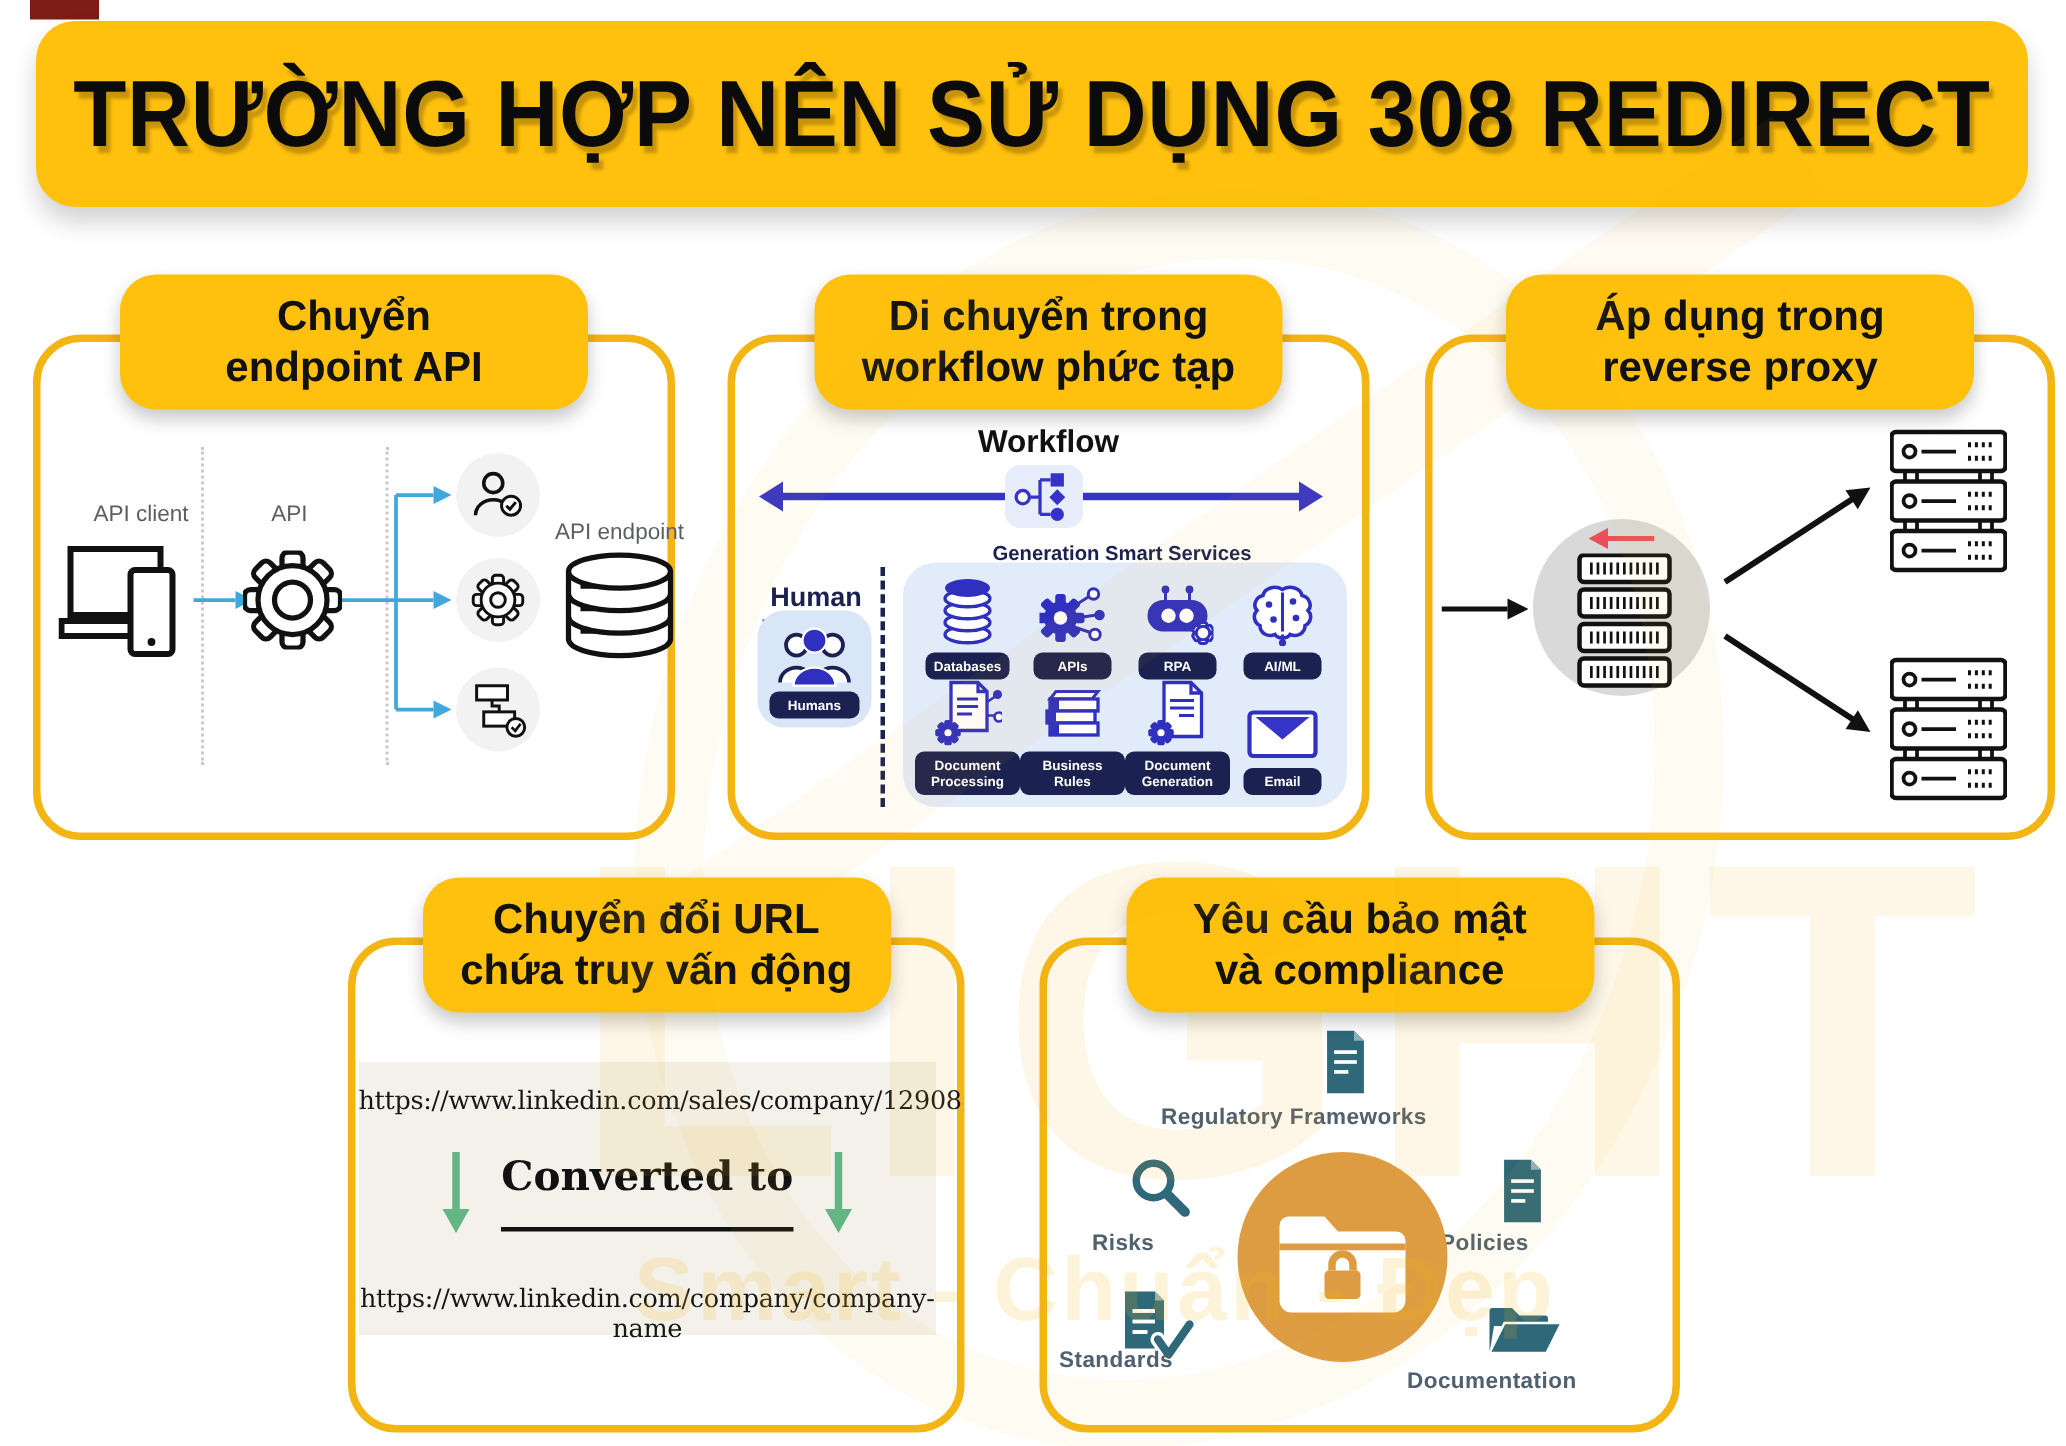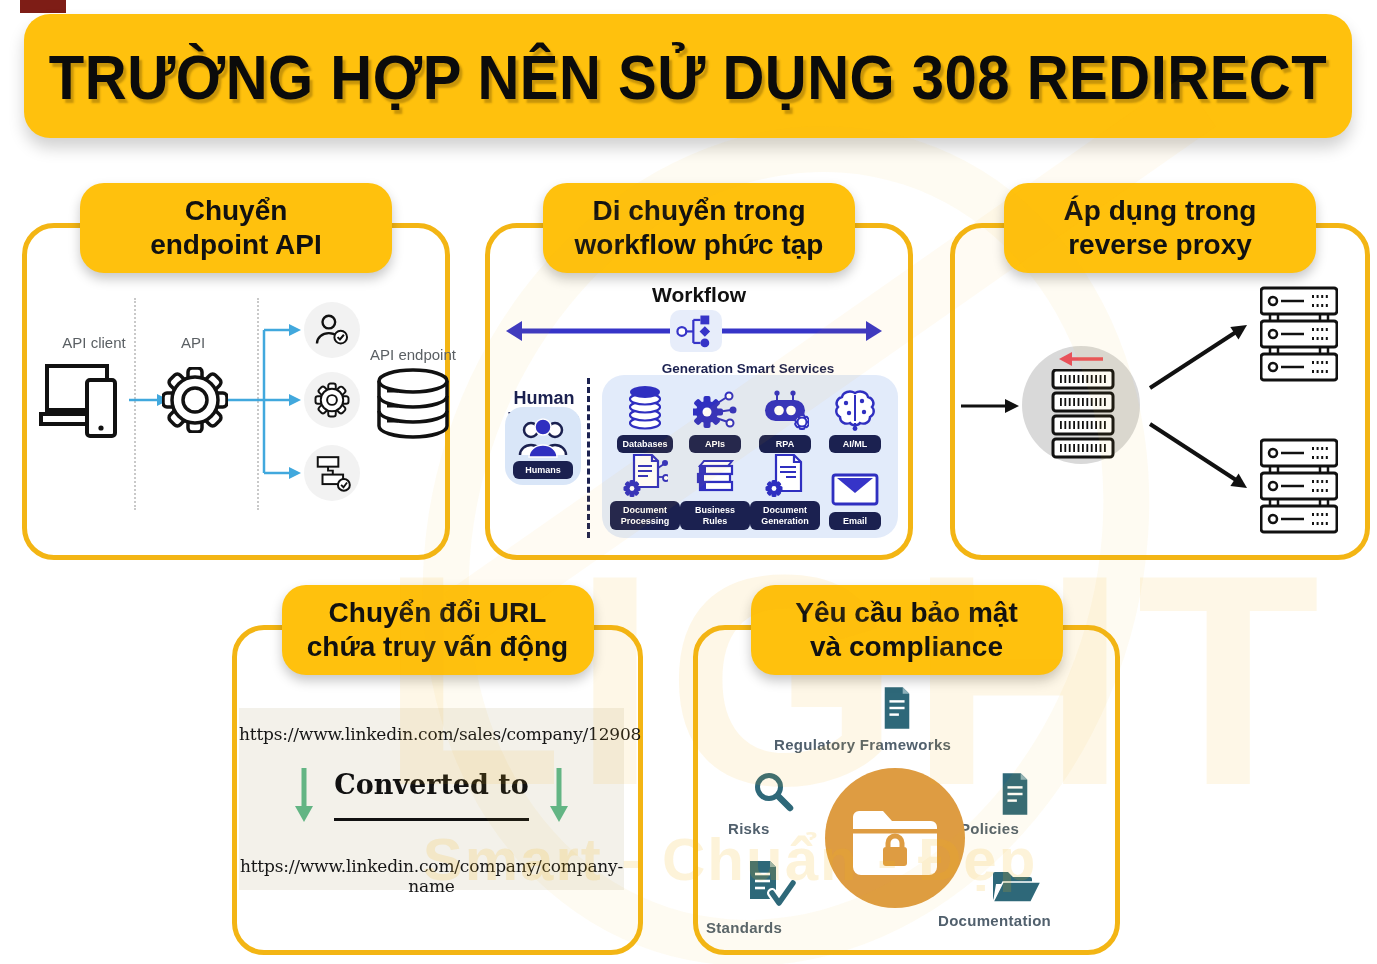--- a/index.html
+++ b/index.html
@@ -505,21 +505,21 @@
 
       <svg class="abs" style="left:48px;top:230px;" width="50" height="48" viewBox="0 0 50 48">
         <path d="M4 1 h20 l6 6 v32 h-26 z" fill="#2E6879"></path>
         <polygon points="24,1 24,7 30,7" fill="#8FB3BC"></polygon>
         <line x1="9" y1="14" x2="24" y2="14" stroke="#fff" stroke-width="2.6"></line>
         <line x1="9" y1="21" x2="24" y2="21" stroke="#fff" stroke-width="2.6"></line>
         <line x1="9" y1="28" x2="19" y2="28" stroke="#fff" stroke-width="2.6"></line>
         <polyline points="26,33 33,43 47,23" fill="none" stroke="#fff" stroke-width="10" stroke-linecap="round" stroke-linejoin="round"></polyline>
         <polyline points="26,33 33,43 47,23" fill="none" stroke="#2E6879" stroke-width="5.5" stroke-linecap="round" stroke-linejoin="round"></polyline>
       </svg>
-      <div class="c5lbl" style="left:8px;top:289px;width:134px;">Standards</div>
+      <div class="c5lbl" style="left:8px;top:268px;width:134px;">Standards</div>
 
       <svg class="abs" style="left:292px;top:236px;" width="52" height="40" viewBox="0 0 52 40">
         <path d="M3 36 V8 a2 2 0 0 1 2-2 h13 l5 5 h17 a2 2 0 0 1 2 2 v5 H6 z" fill="#2E6879"></path>
         <polygon points="3,36 13,16 51,16 41,36" fill="#2E6879" stroke="#fff" stroke-width="1.6"></polygon>
       </svg>
       <div class="c5lbl" style="left:240px;top:282px;width:160px;">Documentation</div>
 
       <div class="ocircle">
         <svg width="104" height="86" viewBox="0 0 104 86">
           <path d="M10 22 a6 6 0 0 1 6-6 h24 l9 10 h39 a6 6 0 0 1 6 6 v40 a8 8 0 0 1 -8 8 h-68 a8 8 0 0 1 -8-8 z" fill="#fff"></path>

